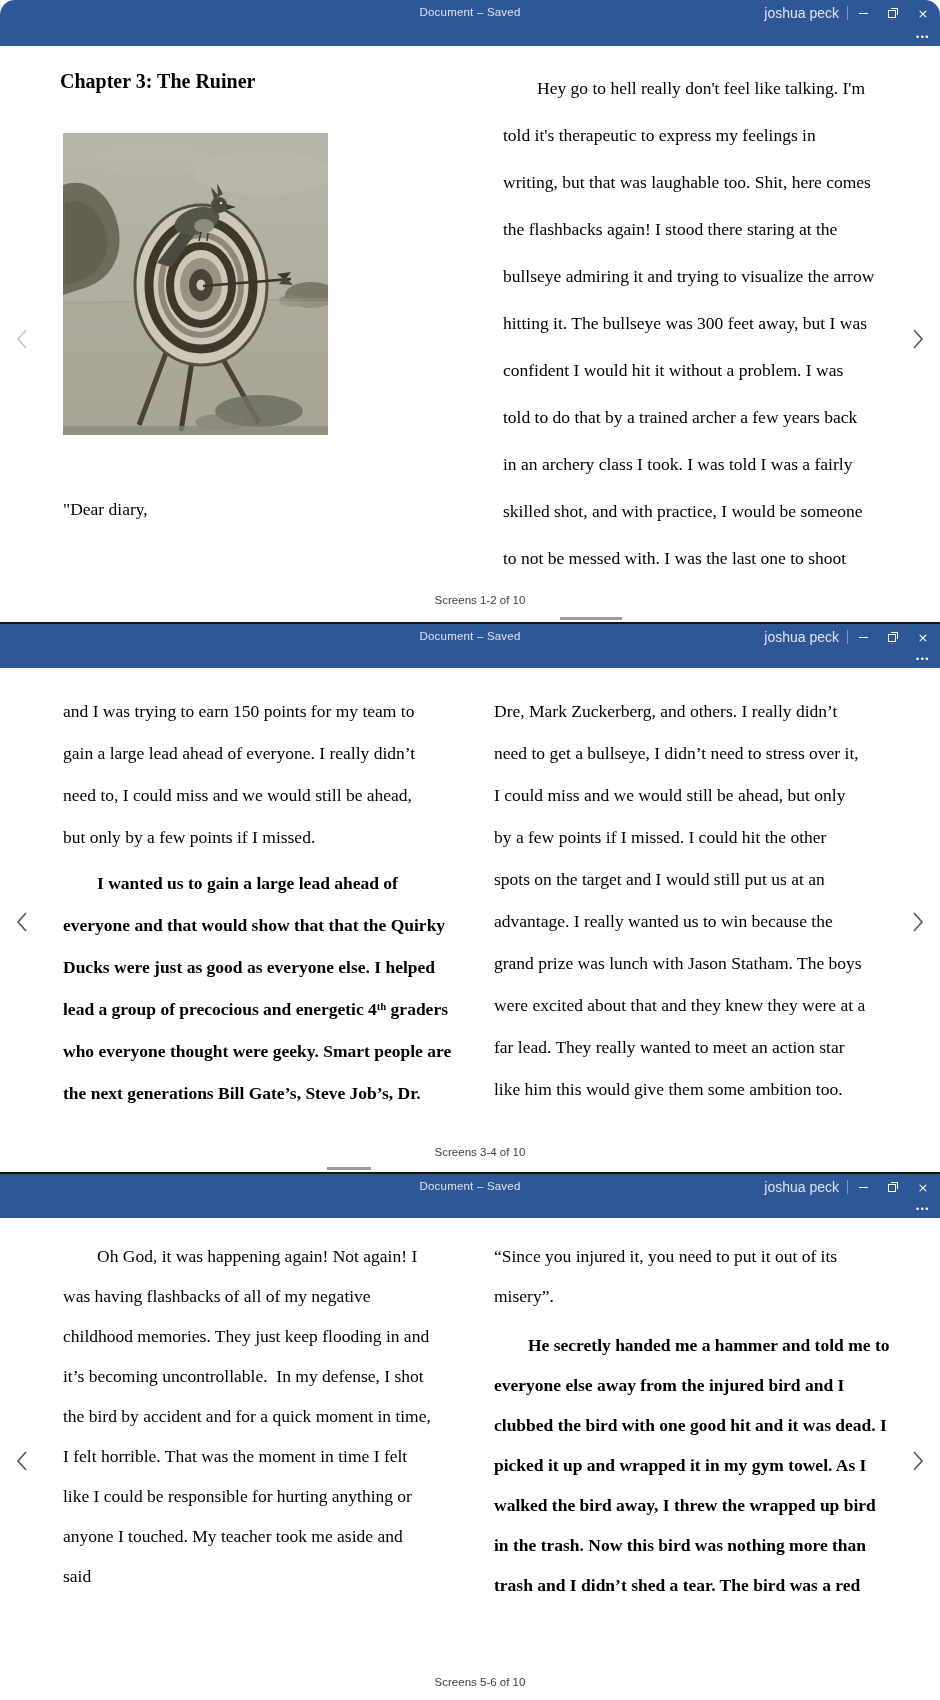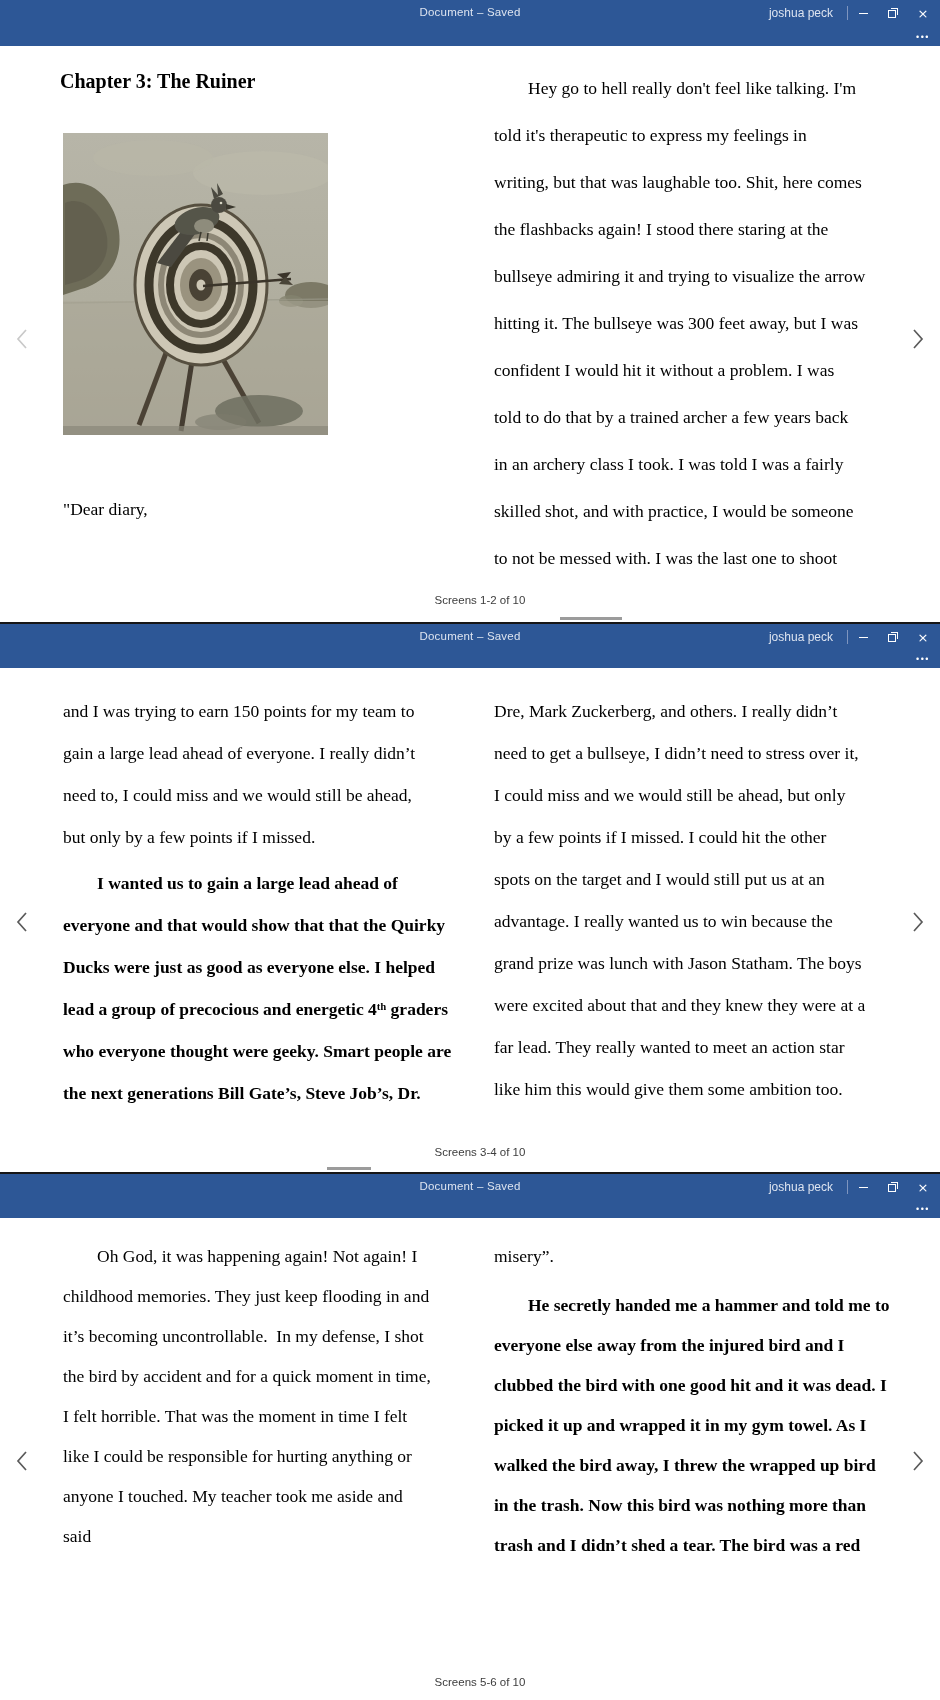--- a/index.html
+++ b/index.html
@@ -1,45 +1,45 @@
 <!DOCTYPE html>
 <html><head>
 <meta charset="utf-8">
 <style>
   html,body{margin:0;padding:0;background:#ffffff;}
   .stage{position:relative;width:940px;height:1700px;background:#ffffff;overflow:hidden;
-         font-family:"Liberation Sans","DejaVu Sans",sans-serif;}
+         font-family:"Liberation Sans","DejaVu Sans",sans-serif;border-radius:15px;}
   .win{position:absolute;left:0;width:940px;background:#ffffff;}
   .win.bordered{border-top:2px solid #161616;}
   
   .titlebar{position:relative;width:100%;height:46px;background:#2d5796;}
   .win.bordered .titlebar{height:44px;}
   .tb-title{position:absolute;left:0;right:0;top:6px;text-align:center;
             font-size:11.5px;color:#dde4f0;letter-spacing:.2px;}
   .tb-right{position:absolute;right:2px;top:0;height:26px;display:flex;align-items:center;}
-  .tb-user{font-size:12px;color:#dde4f0;margin-right:14px;}
+  .tb-user{font-size:14px;color:#dde4f0;margin-right:8px;}
   .tb-sep{width:1px;height:14px;background:#7e95bf;}
   .tb-btn{width:30px;height:26px;background:transparent;border:none;padding:0;margin:0;
           display:flex;align-items:center;justify-content:center;cursor:default;}
   .min-glyph{width:9px;height:1px;background:#ffffff;display:block;}
   .restore-glyph{position:relative;width:10px;height:10px;display:block;}
   .restore-glyph::before{content:"";position:absolute;left:0;bottom:0;width:6px;height:6px;border:1px solid #ffffff;}
   .restore-glyph::after{content:"";position:absolute;top:0;right:0;width:6px;height:6px;
                         border-top:1px solid #ffffff;border-right:1px solid #ffffff;}
   .close-glyph{font-size:13px;color:#ffffff;line-height:1;font-family:"DejaVu Sans",sans-serif;}
   .tb-more{position:absolute;right:8px;bottom:2px;color:#ffffff;font-size:9px;letter-spacing:1.5px;
            line-height:12px;padding:1px 2px;cursor:default;}
   
   .col{position:absolute;color:#000;font-family:"Liberation Serif","DejaVu Serif","DejaVu Sans",serif;
        font-size:17.5px;}
   .line{white-space:pre;}
   .para.indent .line:first-child{padding-left:34px;}
   .para + .para{margin-top:4px;font-weight:bold;}
   .s3 .col-right .para + .para{margin-top:9px;}
-  .s1 .col{line-height:47px;}
+  .s1 .col{line-height:47px;margin-left:9px;}
   .s2 .col{line-height:42px;}
   .s3 .col{line-height:40px;}
   .chapter-heading{position:absolute;left:60px;top:70px;font-family:"Liberation Serif","DejaVu Serif",serif;
                    font-size:20px;font-weight:bold;color:#000;}
   .figure{position:absolute;left:63px;top:133px;width:265px;height:302px;}
   .caption{position:absolute;left:63px;top:488px;font-family:"Liberation Serif","DejaVu Serif",serif;
            font-size:17.5px;color:#000;line-height:43px;}
   
   .screen-footer{position:absolute;left:0;width:100%;text-align:center;font-size:11.5px;color:#3d3d3d;padding-left:10px;}
   .nav{position:absolute;width:24px;height:26px;display:flex;align-items:center;justify-content:center;
@@ -244,31 +244,33 @@
         <button class="tb-btn">
             <span class="close-glyph">×</span>
           </button>
       </div>
       <div class="tb-more">•••</div>
     </header>
 
     <div class="col col-left" style="left:63px;top:62px;">
         <div class="para indent">
           <div class="line">Oh God, it was happening again! Not again! I</div>
+          <div class="line">was having flashbacks of all of my negative</div>
           <div class="line">childhood memories. They just keep flooding in and</div>
           <div class="line">it’s becoming uncontrollable.  In my defense, I shot</div>
           <div class="line">the bird by accident and for a quick moment in time,</div>
           <div class="line">I felt horrible. That was the moment in time I felt</div>
           <div class="line">like I could be responsible for hurting anything or</div>
           <div class="line">anyone I touched. My teacher took me aside and</div>
           <div class="line">said</div>
         </div>
       </div>
     <div class="col col-right" style="left:494px;top:62px;">
         <div class="para">
+          <div class="line">“Since you injured it, you need to put it out of its</div>
           <div class="line">misery”.</div>
         </div>
         <div class="para indent">
           <div class="line">He secretly handed me a hammer and told me to</div>
           <div class="line">everyone else away from the injured bird and I</div>
           <div class="line">clubbed the bird with one good hit and it was dead. I</div>
           <div class="line">picked it up and wrapped it in my gym towel. As I</div>
           <div class="line">walked the bird away, I threw the wrapped up bird</div>
           <div class="line">in the trash. Now this bird was nothing more than</div>
           <div class="line">trash and I didn’t shed a tear. The bird was a red</div>

